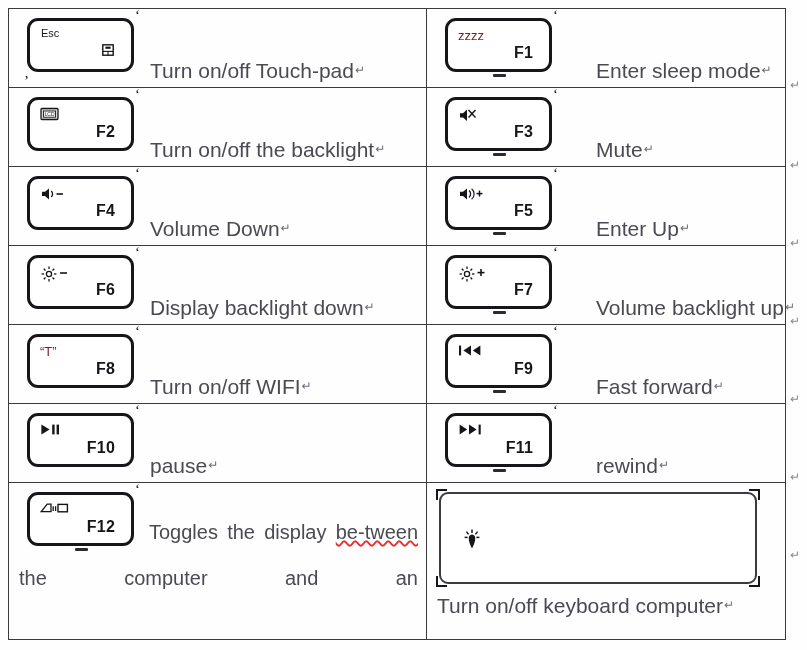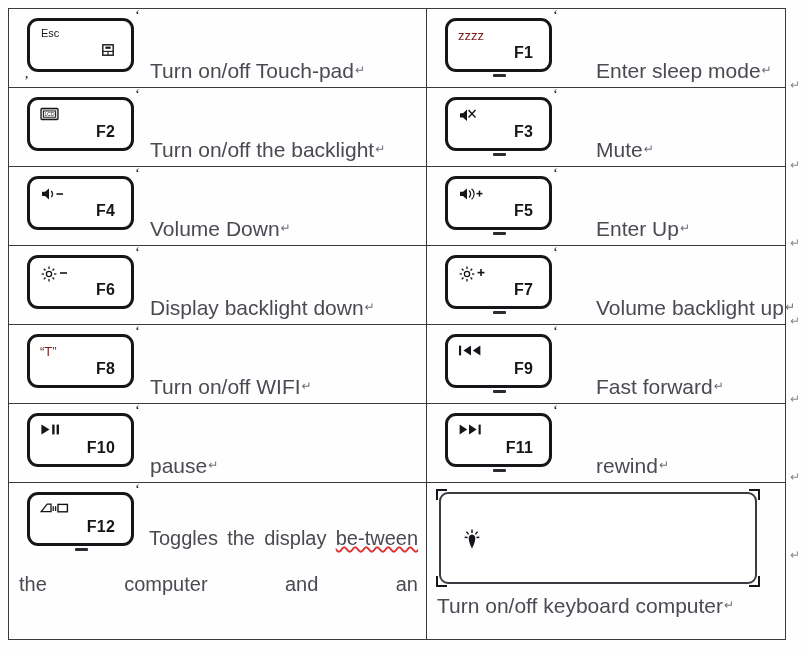--- a/index.html
+++ b/index.html
@@ -182,21 +182,21 @@
     color: #6d6d78;
     vertical-align: 4px;
     margin-left: 1px;
   }
 
   
   .desc-para {
     position: absolute;
     left: 10px;
     right: 8px;
-    top: 32px;
+    top: 26px;
     font-size: 20px;
     line-height: 46px;
     color: #4a4a52;
     text-align: justify;
     text-align-last: justify;
     font-family: "Liberation Sans", sans-serif;
   }
   .desc-para .indent { display: inline-block; width: 130px; }
   .misspelled {
     text-decoration: underline wavy #e03030;

